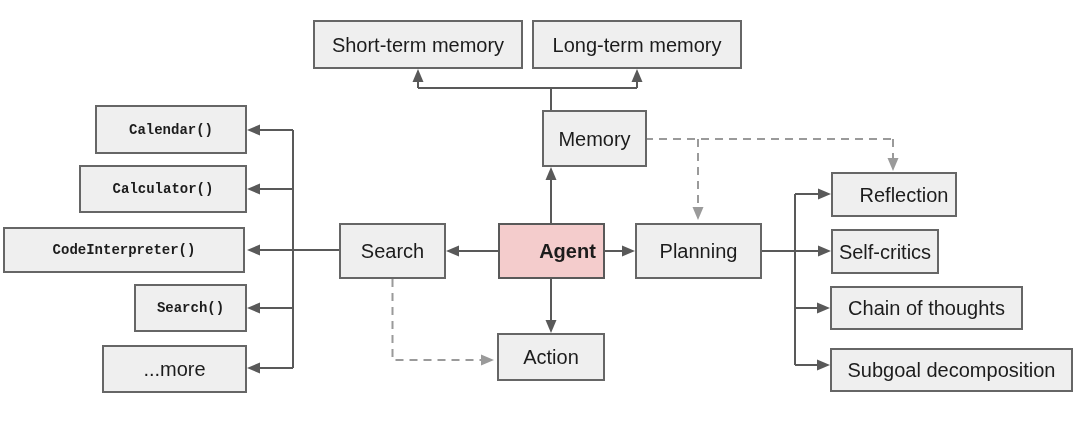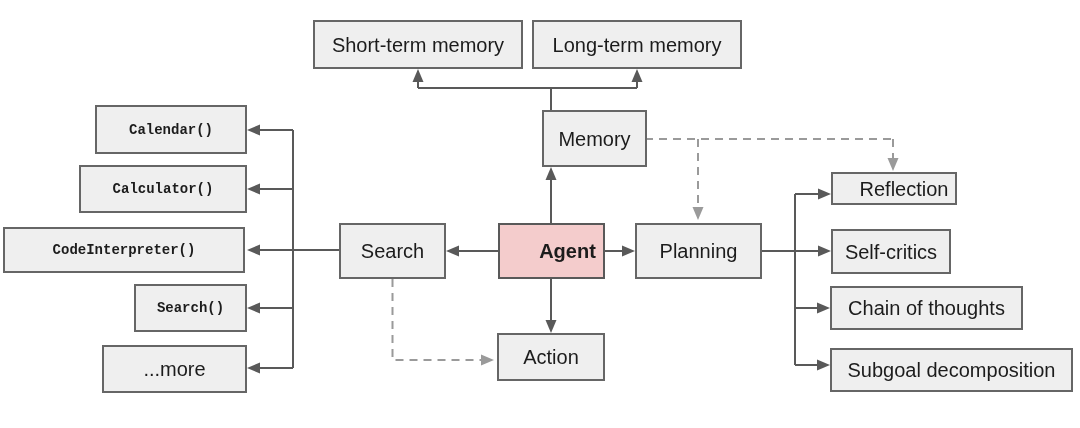--- a/index.html
+++ b/index.html
@@ -61,22 +61,22 @@
   #n-memory    { left: 498px; top: 110px; width: 105px; height: 57px; margin-left: 44px; }
   #n-tools     { left: 339px; top: 223px; width: 107px; height: 56px; }
   #n-agent     { left: 498px; top: 223px; width: 107px; height: 56px; }
   #n-planning  { left: 635px; top: 223px; width: 127px; height: 56px; }
   #n-action    { left: 497px; top: 333px; width: 108px; height: 48px; }
   #n-calendar  { left: 95px;  top: 105px; width: 152px; height: 49px; }
   #n-calculator{ left: 79px;  top: 165px; width: 168px; height: 48px; }
   #n-codeint   { left: 3px;   top: 227px; width: 242px; height: 46px; }
   #n-search    { left: 134px; top: 284px; width: 113px; height: 48px; }
   #n-more      { left: 102px; top: 345px; width: 145px; height: 48px; }
-  #n-reflection{ left: 831px; top: 172px; width: 126px; height: 33px; padding-left: 20px; }
-  #n-selfcrit  { left: 831px; top: 229px; width: 120px; height: 45px; }
+  #n-reflection{ left: 831px; top: 172px; width: 126px; height: 45px; padding-left: 20px; }
+  #n-selfcrit  { left: 831px; top: 229px; width: 108px; height: 45px; }
   #n-chain     { left: 830px; top: 286px; width: 193px; height: 44px; }
   #n-subgoal   { left: 830px; top: 348px; width: 243px; height: 44px; }
 </style>
 </head>
 <body>
 
 <div class="canvas">
 
   <svg class="edges" viewBox="0 0 1080 428" xmlns="http://www.w3.org/2000/svg">
 

